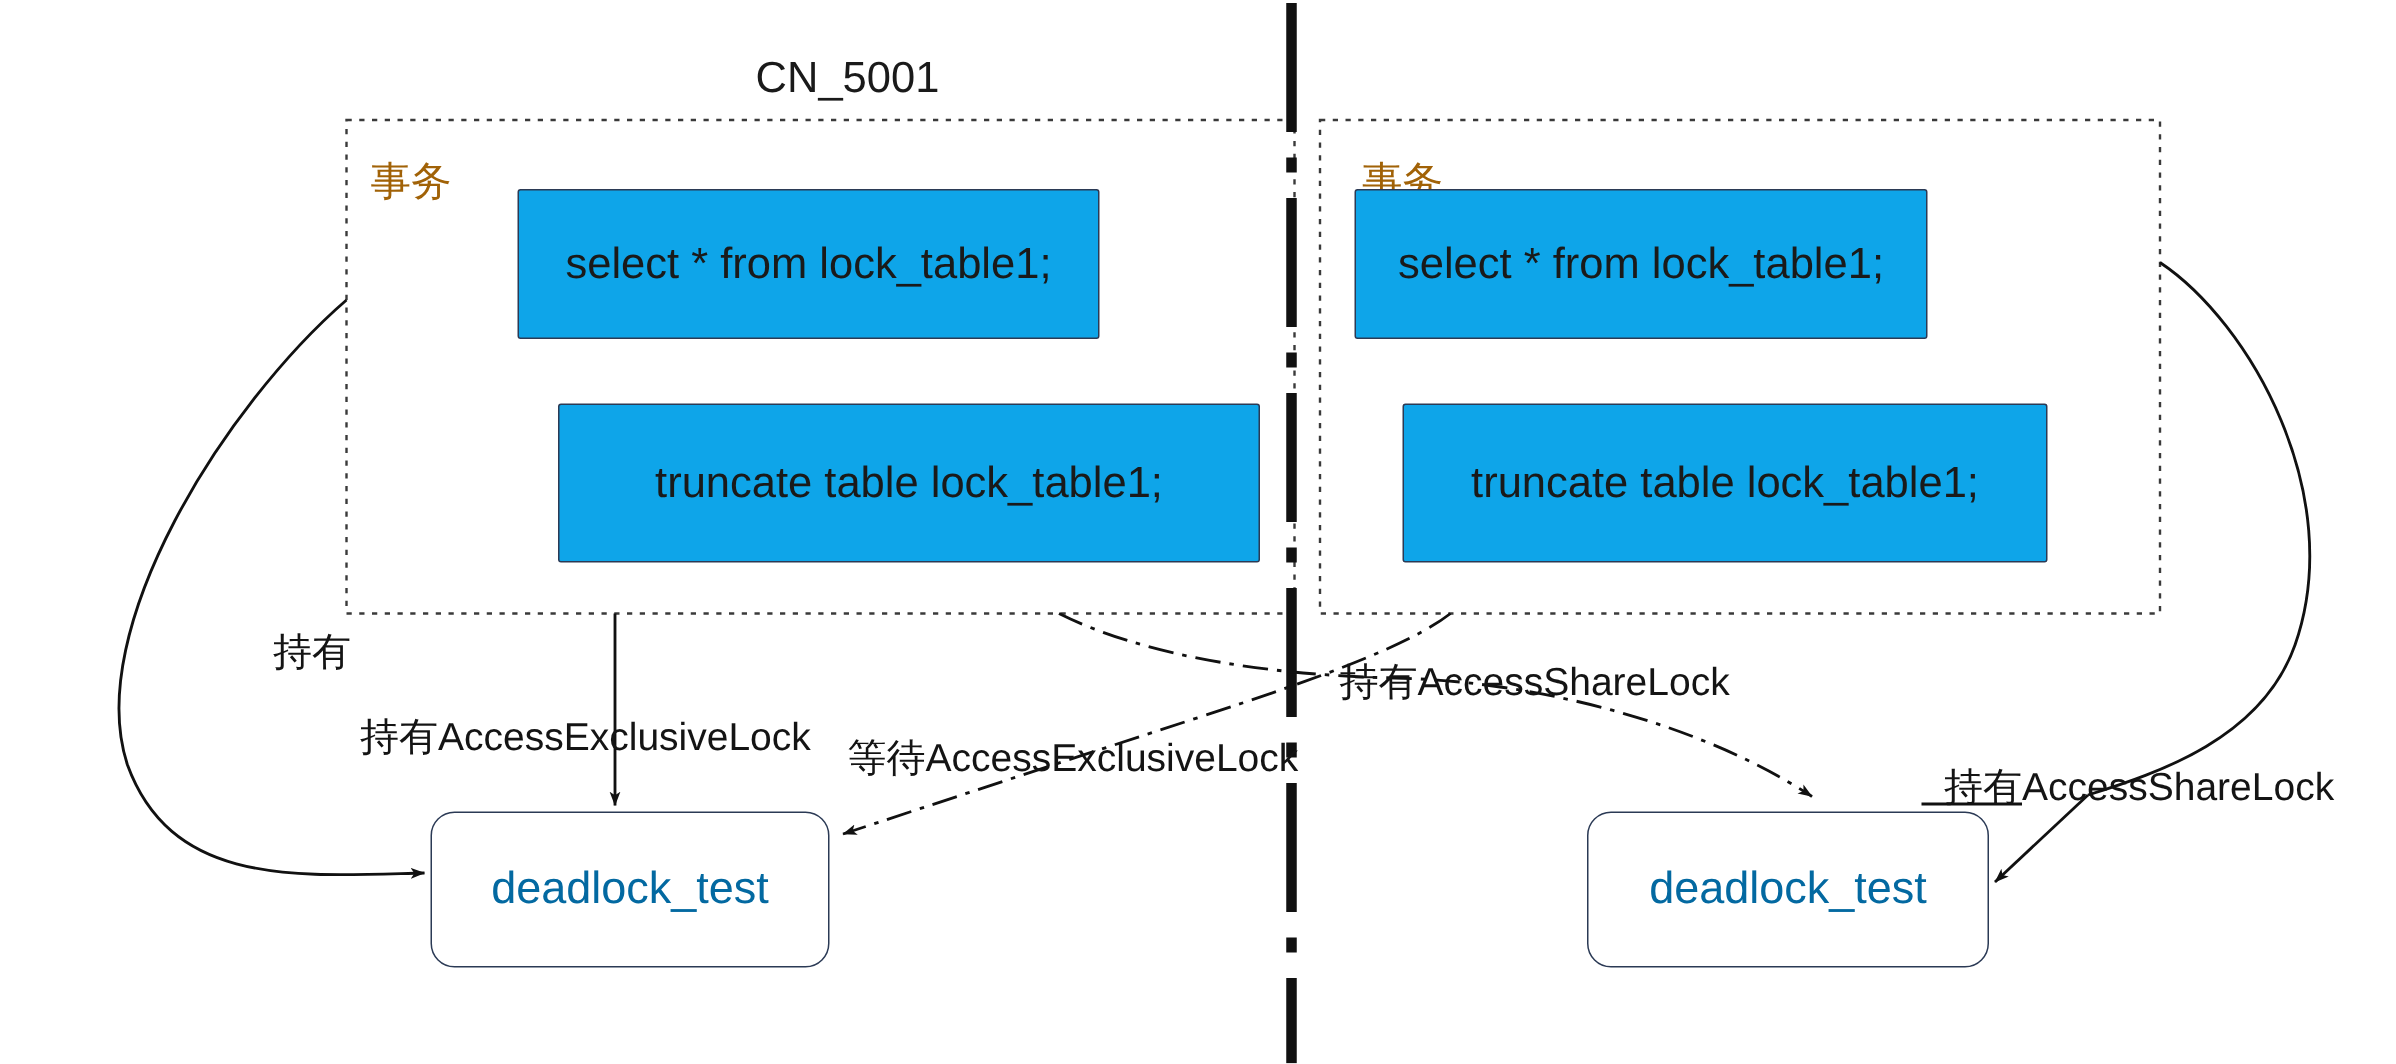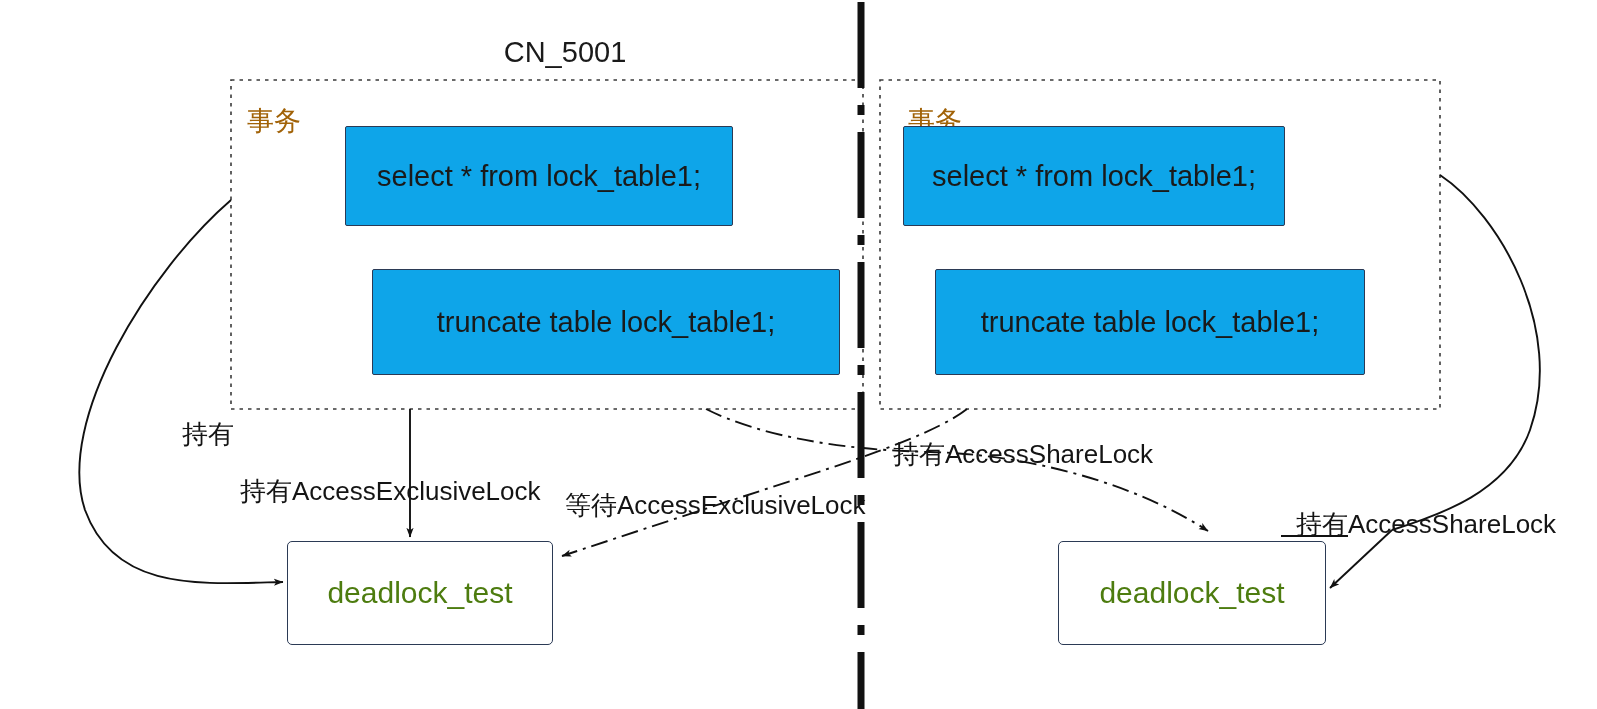--- a/index.html
+++ b/index.html
@@ -44,27 +44,27 @@
     align-items: center;
     justify-content: center;
     font-size: 29px;
     color: #1a1a1a;
     white-space: nowrap;
   }
   .lock-box {
     position: absolute;
     box-sizing: border-box;
     border: 1.8px solid #2b3a55;
-    border-radius: 5px;
+    border-radius: 16px;
     background: #ffffff;
     display: flex;
     align-items: center;
     justify-content: center;
     font-size: 30px;
-    color: #4d7c0f;
+    color: #0369a1;
     white-space: nowrap;
   }
   .edge-label {
     position: absolute;
     font-size: 26px;
     color: #141414;
     white-space: nowrap;
     line-height: 1.12;
   }
   .edge-label.center { text-align: right; }

